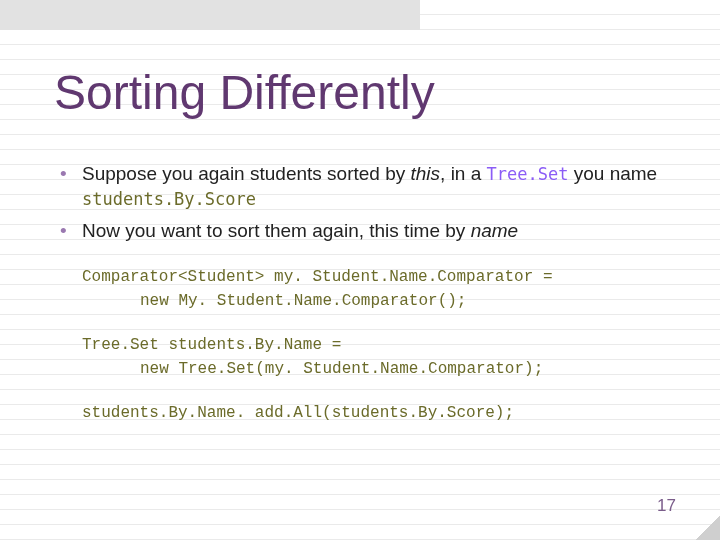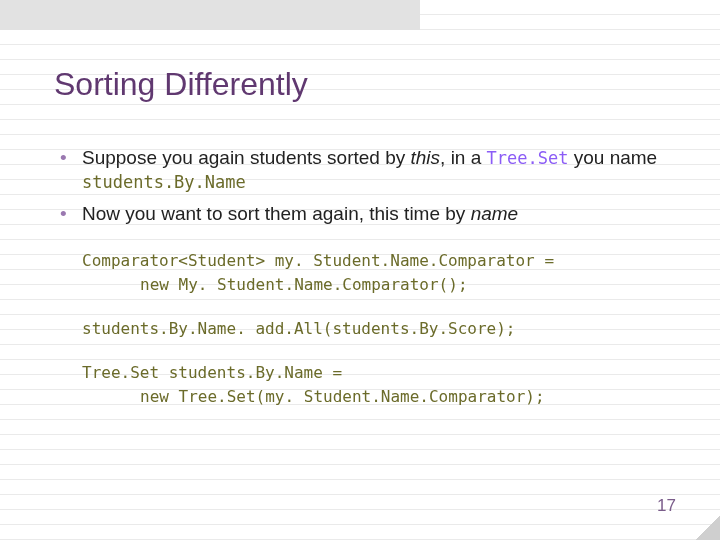--- a/index.html
+++ b/index.html
@@ -32,21 +32,21 @@
     height: 30px;
     background: #e2e2e2;
     z-index: 1;
   }
   .content {
     position: relative;
     z-index: 2;
     padding: 68px 50px 0 54px;
   }
   .title {
-    font-size: 32px;
+    font-size: 48px;
     font-weight: 400;
     color: #603870;
     line-height: 1.05;
     font-family: Verdana, Geneva, sans-serif;
     margin-bottom: 44px;
   }
   .bullets {
     list-style: none;
     padding-left: 28px;
   }
@@ -80,20 +80,21 @@
   .code-block {
     margin-top: 22px;
     padding-left: 28px;
     font-family: "Lucida Console", Monaco, monospace;
     color: #6b6b2a;
     font-size: 16px;
     line-height: 1.5;
   }
   .code-block .stanza {
     margin-bottom: 20px;
+    font-family: Liberation Mono, monospace;
   }
   .code-block .indent {
     padding-left: 58px;
   }
   .slide-num {
     position: absolute;
     bottom: 24px;
     right: 44px;
     font-size: 17px;
     color: #7a5c8a;
@@ -114,36 +115,36 @@
 <body>
 
 <div class="paper-bg"></div>
 <div class="top-band"></div>
 
 <div class="content">
   <h1 class="title">Sorting Differently</h1>
 
   <ul class="bullets">
     <li>
-      <span>Suppose you again students sorted by </span><span class="italic">this</span><span>, in a </span><span class="olive">Tree.Set</span><span> you name </span><span class="olive-sm">students.By.Name</span>
+      <span>Suppose you again students sorted by </span><span class="italic">this</span><span>, in a </span><span class="olive">Tree.Set</span><span> you name </span><span class="olive-sm">students.By.Score</span>
     </li>
     <li>
       <span>Now you want to sort them again, this time by </span><span class="italic">name</span>
     </li>
   </ul>
 
   <div class="code-block">
     <div class="stanza">
       <div>Comparator&lt;Student&gt; my. Student.Name.Comparator =</div>
       <div class="indent">new My. Student.Name.Comparator();</div>
     </div>
     <div class="stanza">
-      <div>students.By.Name. add.All(students.By.Score);</div>
+      <div>Tree.Set students.By.Name =</div>
+      <div class="indent">new Tree.Set(my. Student.Name.Comparator);</div>
     </div>
     <div class="stanza">
-      <div>Tree.Set students.By.Name =</div>
-      <div class="indent">new Tree.Set(my. Student.Name.Comparator);</div>
+      <div>students.By.Name. add.All(students.By.Score);</div>
     </div>
   </div>
 </div>
 
 <div class="slide-num">17</div>
 <div class="corner"></div>
 
 </body></html>

